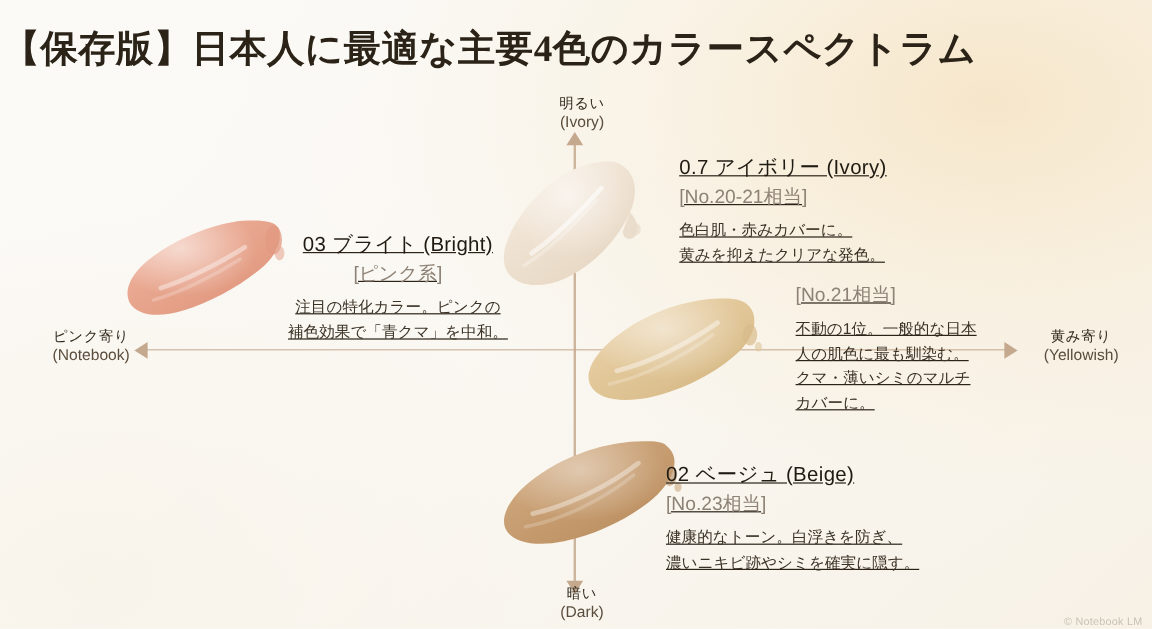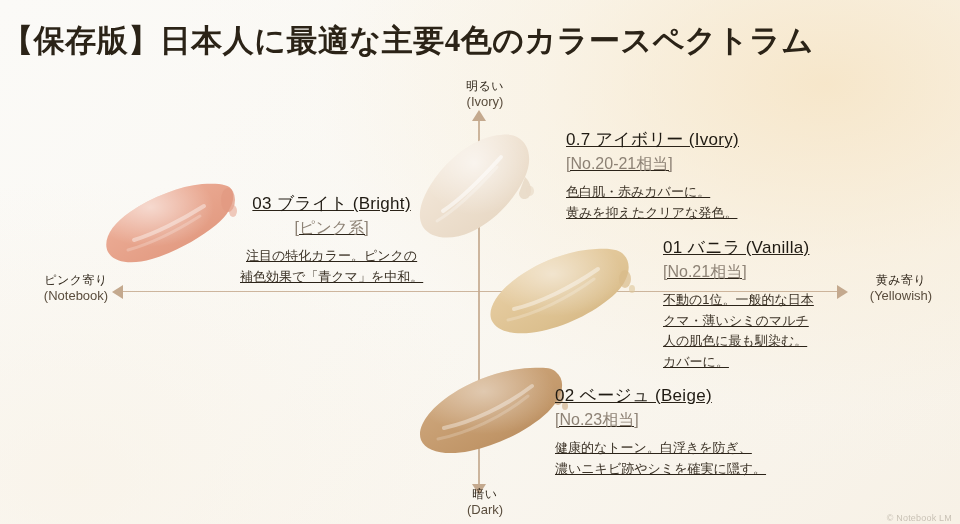--- a/index.html
+++ b/index.html
@@ -306,26 +306,25 @@
   <div class="info info-ivory">
     <div class="name">0.7 アイボリー (Ivory)</div>
     <div class="code">[No.20-21相当]</div>
     <div class="desc">
       <span>色白肌・赤みカバーに。</span>
       <span>黄みを抑えたクリアな発色。</span>
     </div>
   </div>
 
   <div class="info info-vanilla">
-    <div class="name">01 バニラ (Vanilla)</div>
     <div class="code">[No.21相当]</div>
     <div class="desc">
       <span>不動の1位。一般的な日本</span>
+      <span>人の肌色に最も馴染む。</span>
       <span>クマ・薄いシミのマルチ</span>
-      <span>人の肌色に最も馴染む。</span>
       <span>カバーに。</span>
     </div>
   </div>
 
   <div class="info info-beige">
     <div class="name">02 ベージュ (Beige)</div>
     <div class="code">[No.23相当]</div>
     <div class="desc">
       <span>健康的なトーン。白浮きを防ぎ、</span>
       <span>濃いニキビ跡やシミを確実に隠す。</span>

